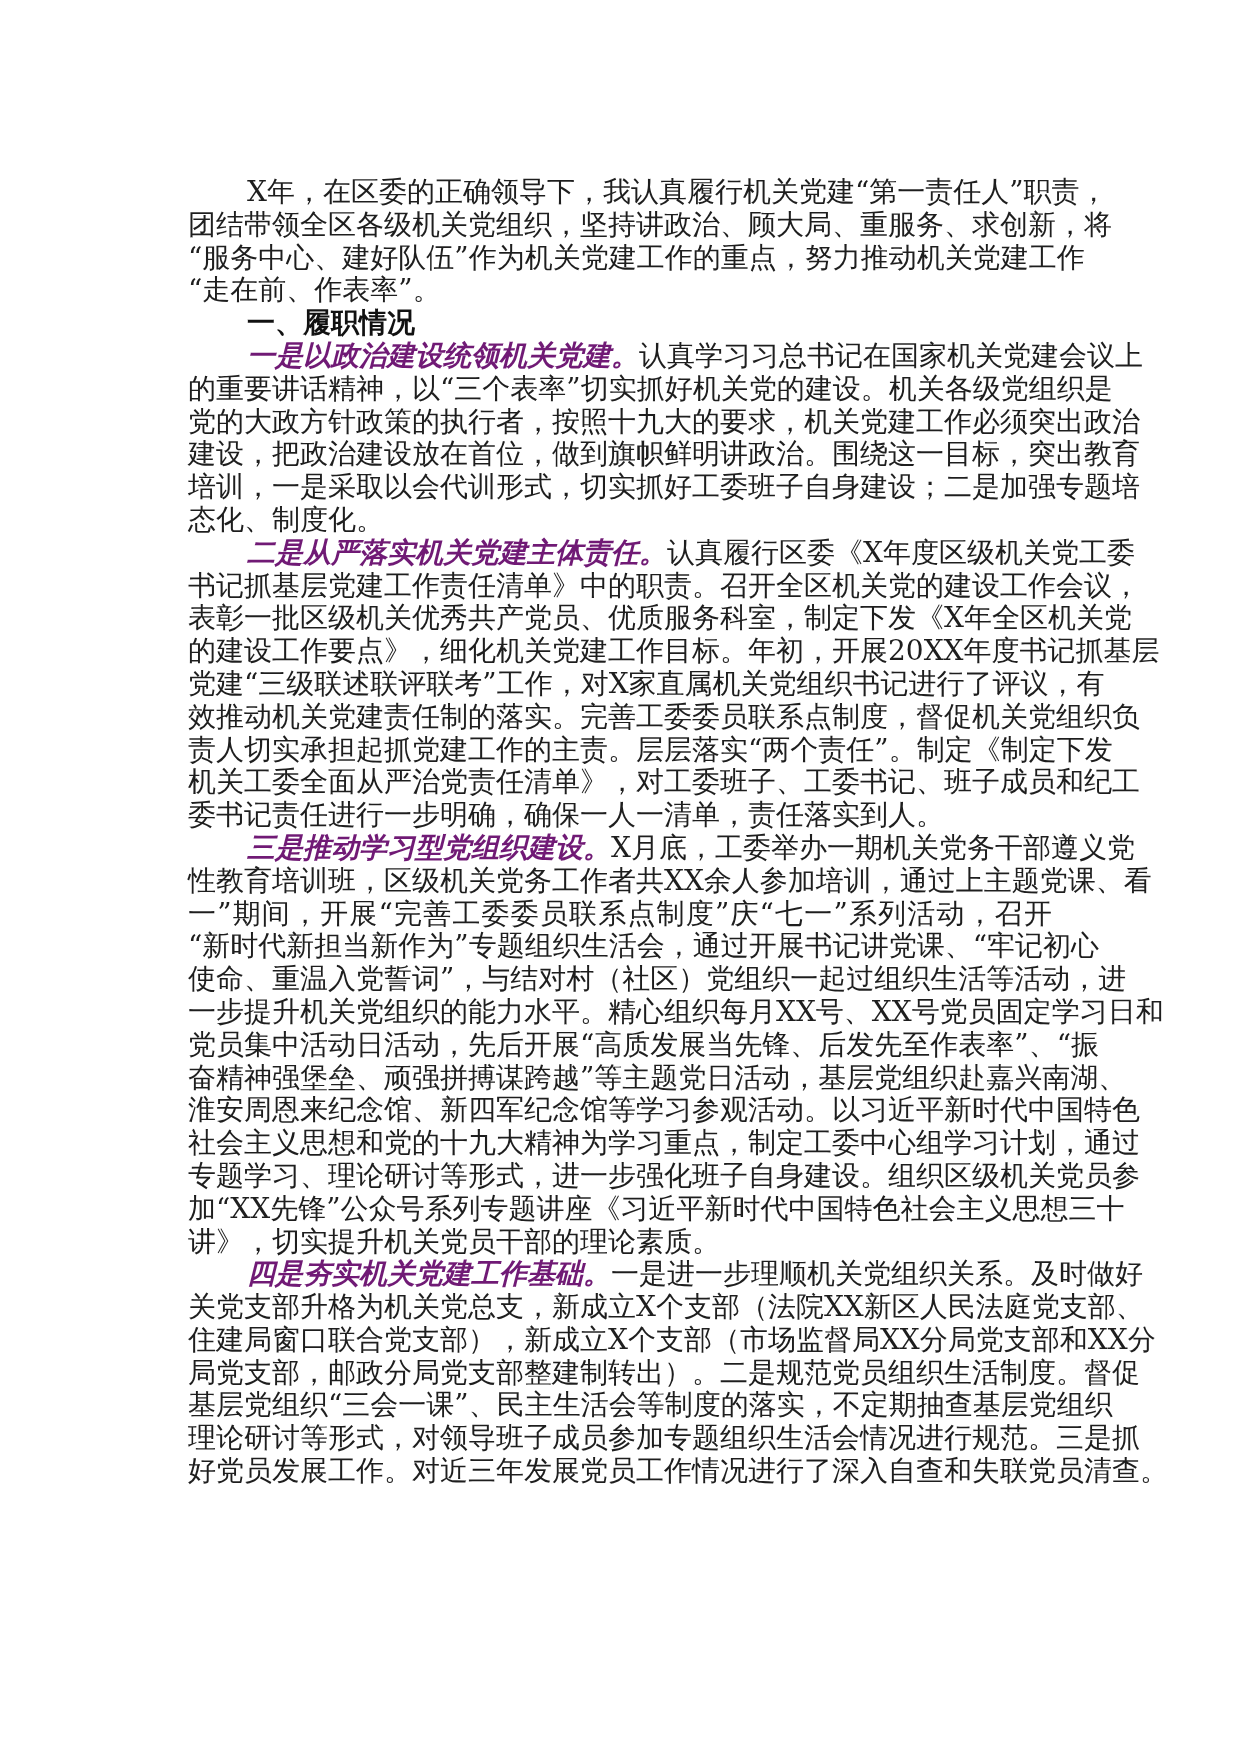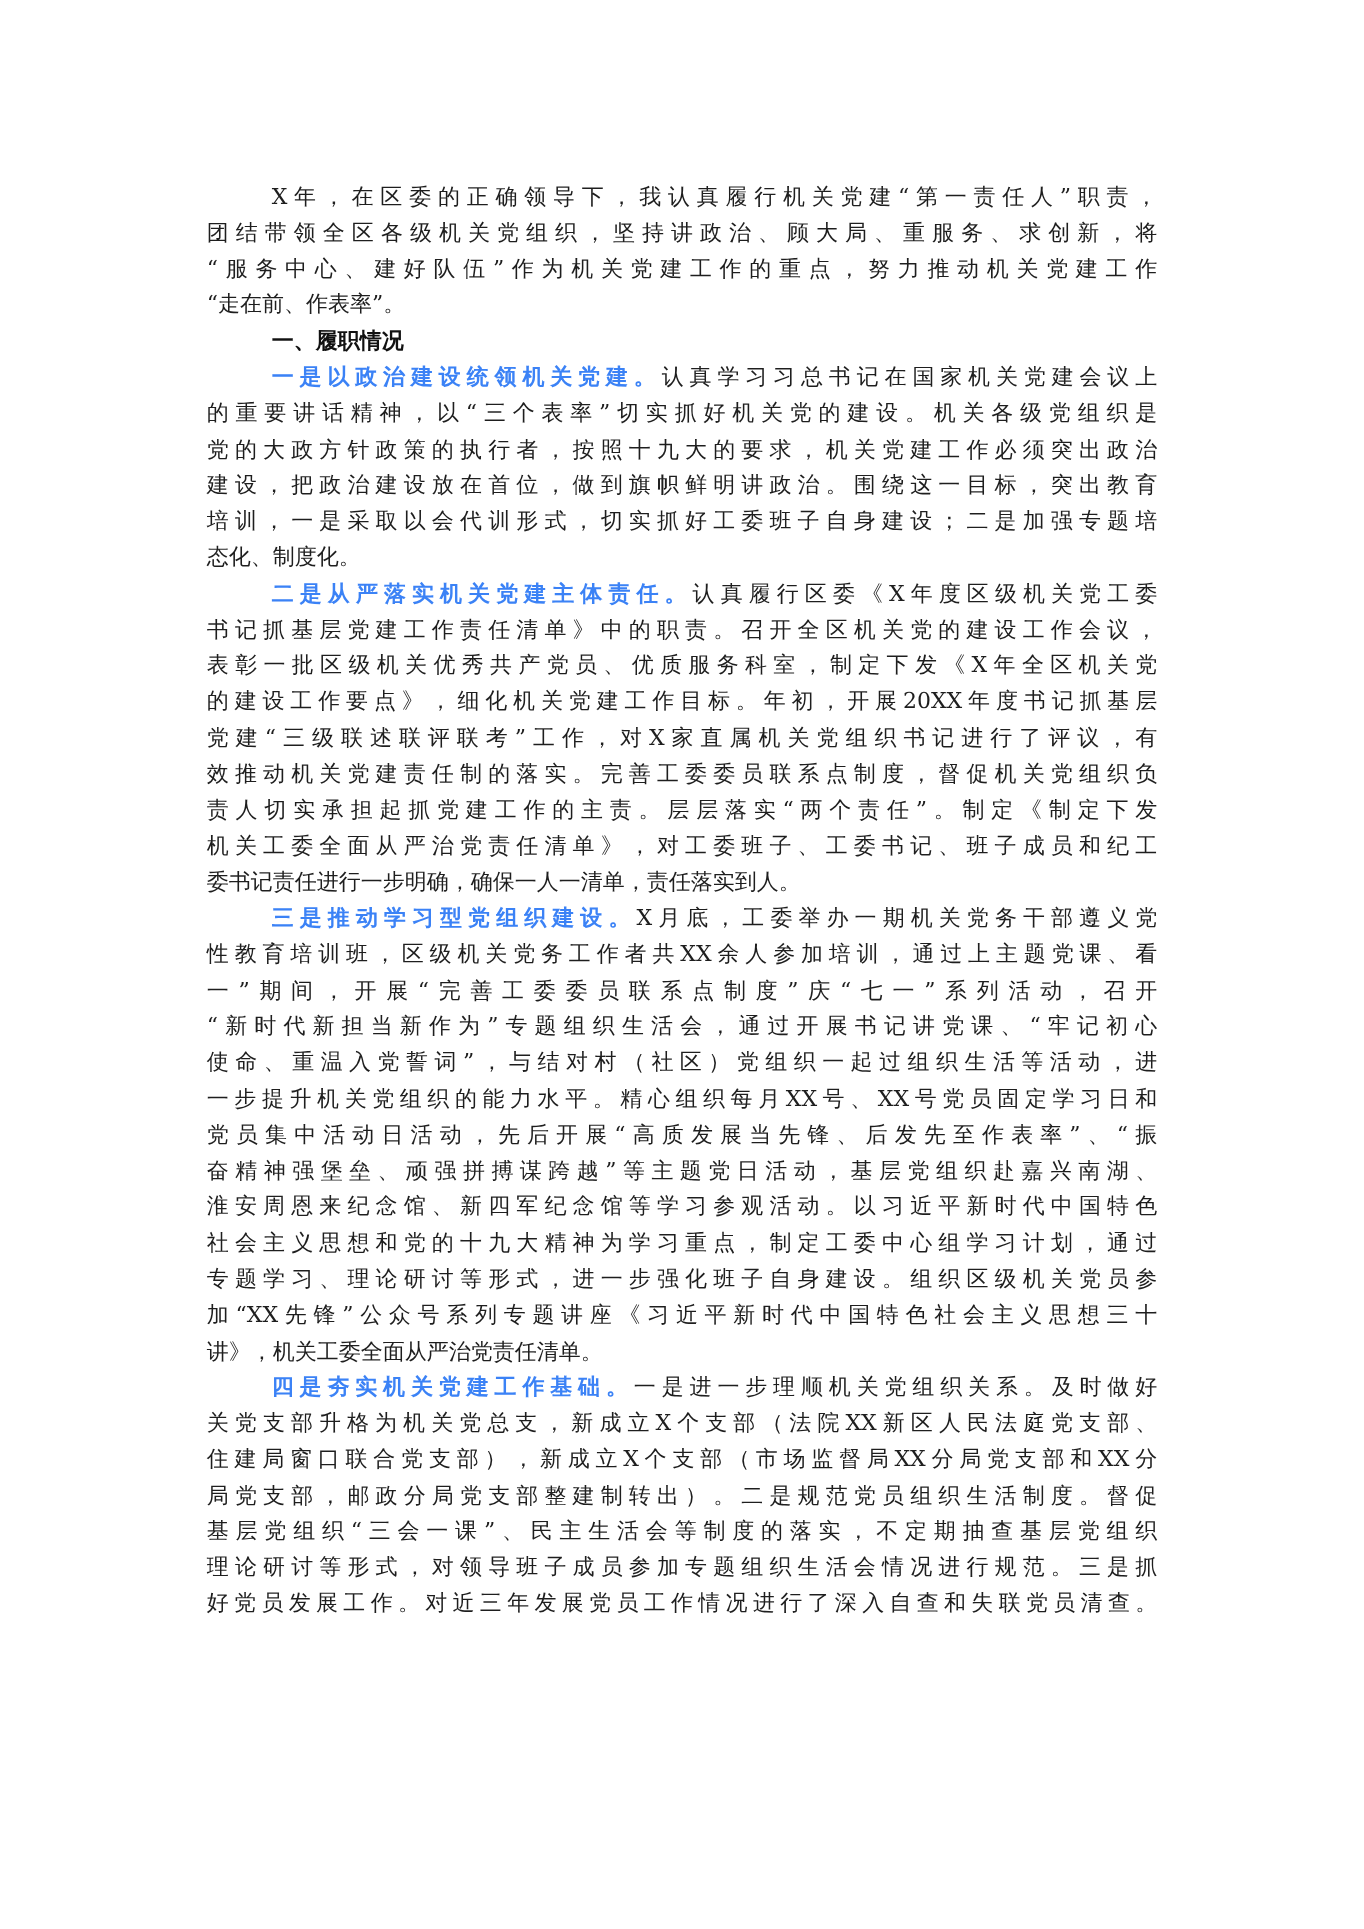--- a/index.html
+++ b/index.html
@@ -1,36 +1,36 @@
 <!DOCTYPE html>
 <html><head>
 <meta charset="utf-8">
 <style>
   html, body { margin: 0; padding: 0; background: #ffffff; }
   body { width: 1240px; height: 1754px; position: relative; overflow: hidden; }
   .page {
     position: absolute;
     left: 188px;
-    top: 162px;
+    top: 176px;
     width: 864px;
     font-family: "DejaVu Serif", "Liberation Serif", serif;
-    font-size: 20px;
+    font-size: 28px;
     color: #1e1e1e;
   }
   .line {
     height: 32.8px;
     line-height: 32.8px;
     white-space: nowrap;
     overflow: visible;
     text-align: justify;
     text-align-last: justify;
   }
   .line.last { text-align-last: left; }
   .indent { padding-left: 59px; }
-  .b { font-weight: bold; color: #3b82f6; }
+  .b { font-weight: bold; color: #701a75; font-style: italic; }
   .heading { font-weight: bold; color: #111; padding-left: 59px; text-align-last: left; }
 </style>
 </head>
 <body>
 
 <div class="page">
 
   <div>
     <div class="line indent">X年，在区委的正确领导下，我认真履行机关党建“第一责任人”职责，</div>
     <div class="line">团结带领全区各级机关党组织，坚持讲政治、顾大局、重服务、求创新，将</div>
@@ -67,21 +67,21 @@
     <div class="line">一”期间，开展“完善工委委员联系点制度”庆“七一”系列活动，召开</div>
     <div class="line">“新时代新担当新作为”专题组织生活会，通过开展书记讲党课、“牢记初心</div>
     <div class="line">使命、重温入党誓词”，与结对村（社区）党组织一起过组织生活等活动，进</div>
     <div class="line">一步提升机关党组织的能力水平。精心组织每月XX号、XX号党员固定学习日和</div>
     <div class="line">党员集中活动日活动，先后开展“高质发展当先锋、后发先至作表率”、“振</div>
     <div class="line">奋精神强堡垒、顽强拼搏谋跨越”等主题党日活动，基层党组织赴嘉兴南湖、</div>
     <div class="line">淮安周恩来纪念馆、新四军纪念馆等学习参观活动。以习近平新时代中国特色</div>
     <div class="line">社会主义思想和党的十九大精神为学习重点，制定工委中心组学习计划，通过</div>
     <div class="line">专题学习、理论研讨等形式，进一步强化班子自身建设。组织区级机关党员参</div>
     <div class="line">加“XX先锋”公众号系列专题讲座《习近平新时代中国特色社会主义思想三十</div>
-    <div class="line last">讲》，机关工委全面从严治党责任清单。</div>
+    <div class="line last">讲》，切实提升机关党员干部的理论素质。</div>
   </div>
 
   <div>
     <div class="line indent"><span class="b">四是夯实机关党建工作基础。</span><span>一是进一步理顺机关党组织关系。及时做好</span></div>
     <div class="line">关党支部升格为机关党总支，新成立X个支部（法院XX新区人民法庭党支部、</div>
     <div class="line">住建局窗口联合党支部），新成立X个支部（市场监督局XX分局党支部和XX分</div>
     <div class="line">局党支部，邮政分局党支部整建制转出）。二是规范党员组织生活制度。督促</div>
     <div class="line">基层党组织“三会一课”、民主生活会等制度的落实，不定期抽查基层党组织</div>
     <div class="line">理论研讨等形式，对领导班子成员参加专题组织生活会情况进行规范。三是抓</div>
     <div class="line">好党员发展工作。对近三年发展党员工作情况进行了深入自查和失联党员清查。</div>

